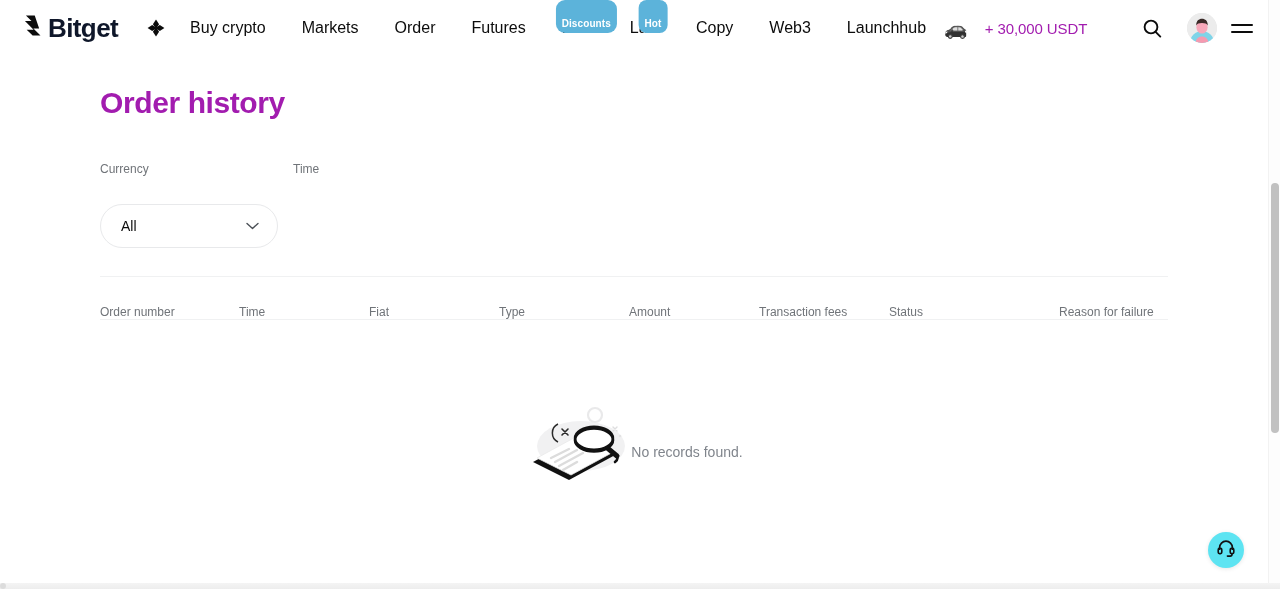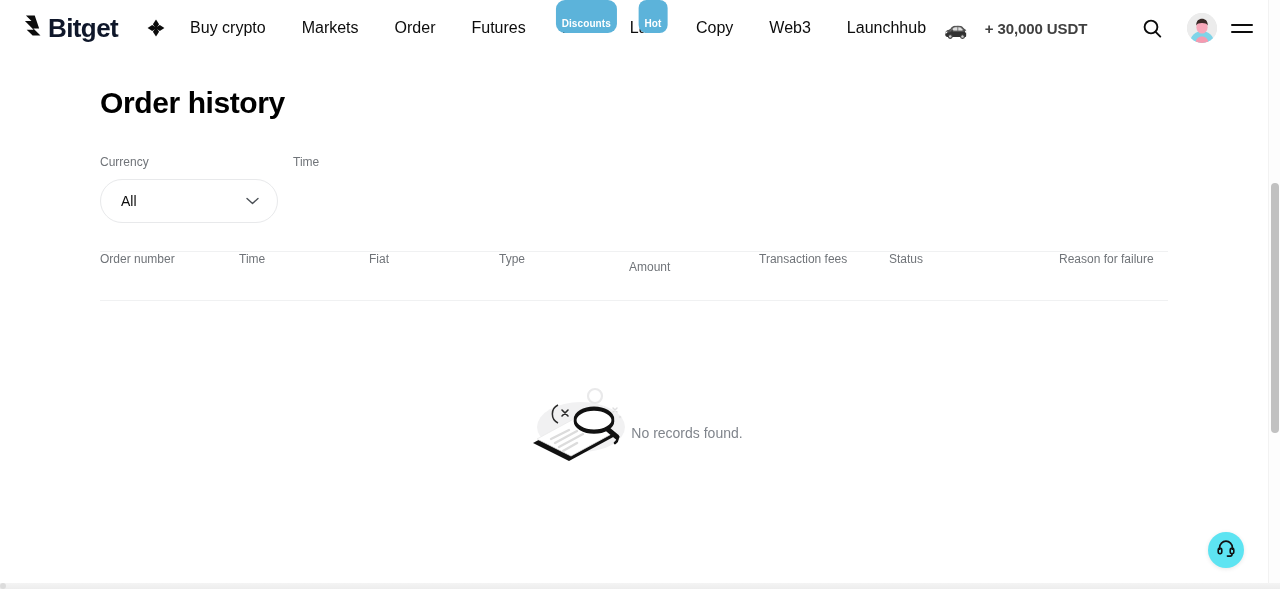--- a/index.html
+++ b/index.html
@@ -118,22 +118,22 @@
 
   .promo {
     display: flex;
     align-items: center;
     gap: 4px;
     margin-right: 48px;
     cursor: pointer;
   }
   .promo-text {
     font-size: 15px;
-    font-weight: 700;
-    color: #404040;
+    font-weight: 400;
+    color: #a21caf;
     letter-spacing: -0.1px;
     margin-left: 13px;
   }
   .car-emoji { font-size: 19px; line-height: 1; filter: grayscale(1) contrast(1.05); }
 
   .icon-btn {
     width: 34px;
     height: 34px;
     display: flex;
     align-items: center;
@@ -162,73 +162,75 @@
 
   
   .main {
     padding: 0 100px;
   }
 
   .page-title {
     font-size: 30px;
     font-weight: 700;
     letter-spacing: -0.4px;
-    color: #000000;
+    color: #a21caf;
     margin-top: 30px;
   }
 
   .filters {
     display: flex;
     gap: 15px;
     margin-top: 35px;
   }
 
   .filter-group { display: flex; flex-direction: column; }
 
   .filter-label {
     font-size: 12px;
     color: #707479;
     margin-bottom: 10px;
     line-height: 14px;
+    margin-top: 7px;
   }
 
   .select {
     position: relative;
     display: flex;
     align-items: center;
     justify-content: space-between;
     height: 44px;
     border: 1px solid #e8e9eb;
     border-radius: 22px;
     padding: 0 18px 0 20px;
     background: #ffffff;
     cursor: pointer;
     user-select: none;
+    margin-top: 18px;
   }
   .select .val {
     font-size: 14px;
     color: #0c0c0c;
     font-weight: 400;
   }
   .select-currency { width: 178px; }
   .select-time { width: 178px; }
 
   .chev {
     margin-left: 12px;
     display: flex;
     align-items: center;
   }
 
   
   .table-wrap { margin-top: 28px; }
 
   .table-head {
     display: flex;
-    align-items: flex-start;
-    height: 50px;
+    align-items: flex-end;
+    height: 44px;
     border-top: 1px solid #f0f1f2;
     border-bottom: 1px solid #f0f1f2;
   }
 
   .th {
     font-size: 12px;
     color: #707479;
     font-weight: 400;
     line-height: 14px;
     white-space: nowrap;

